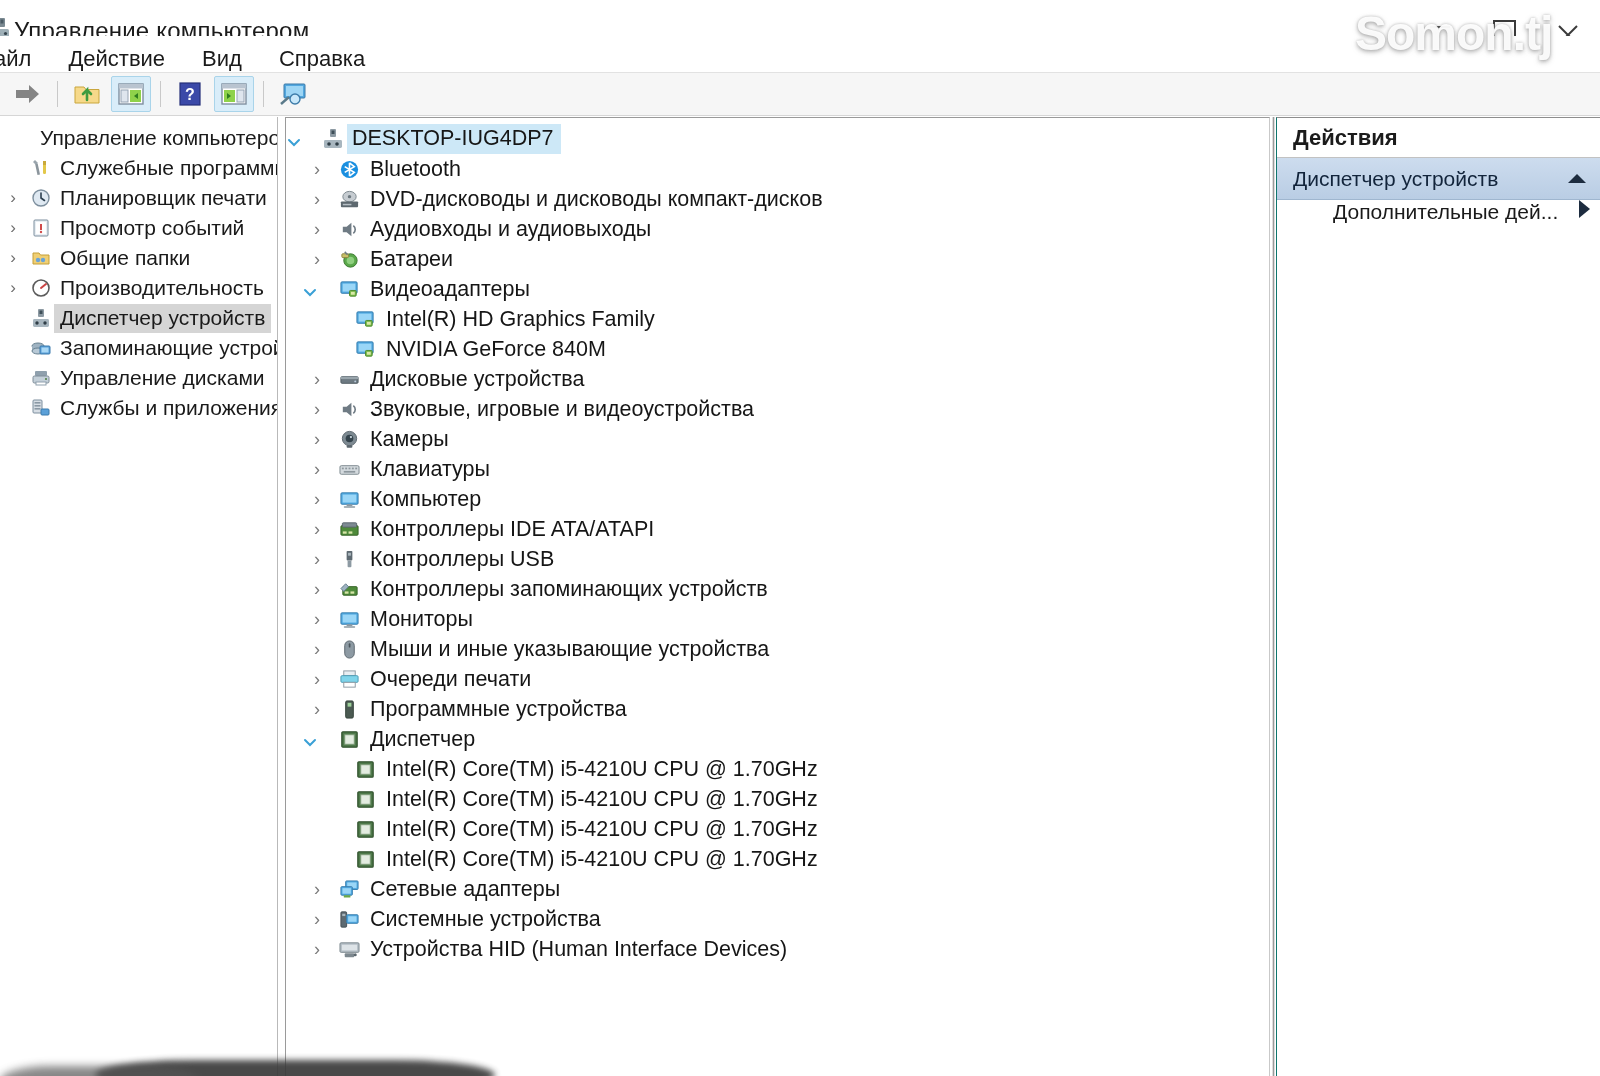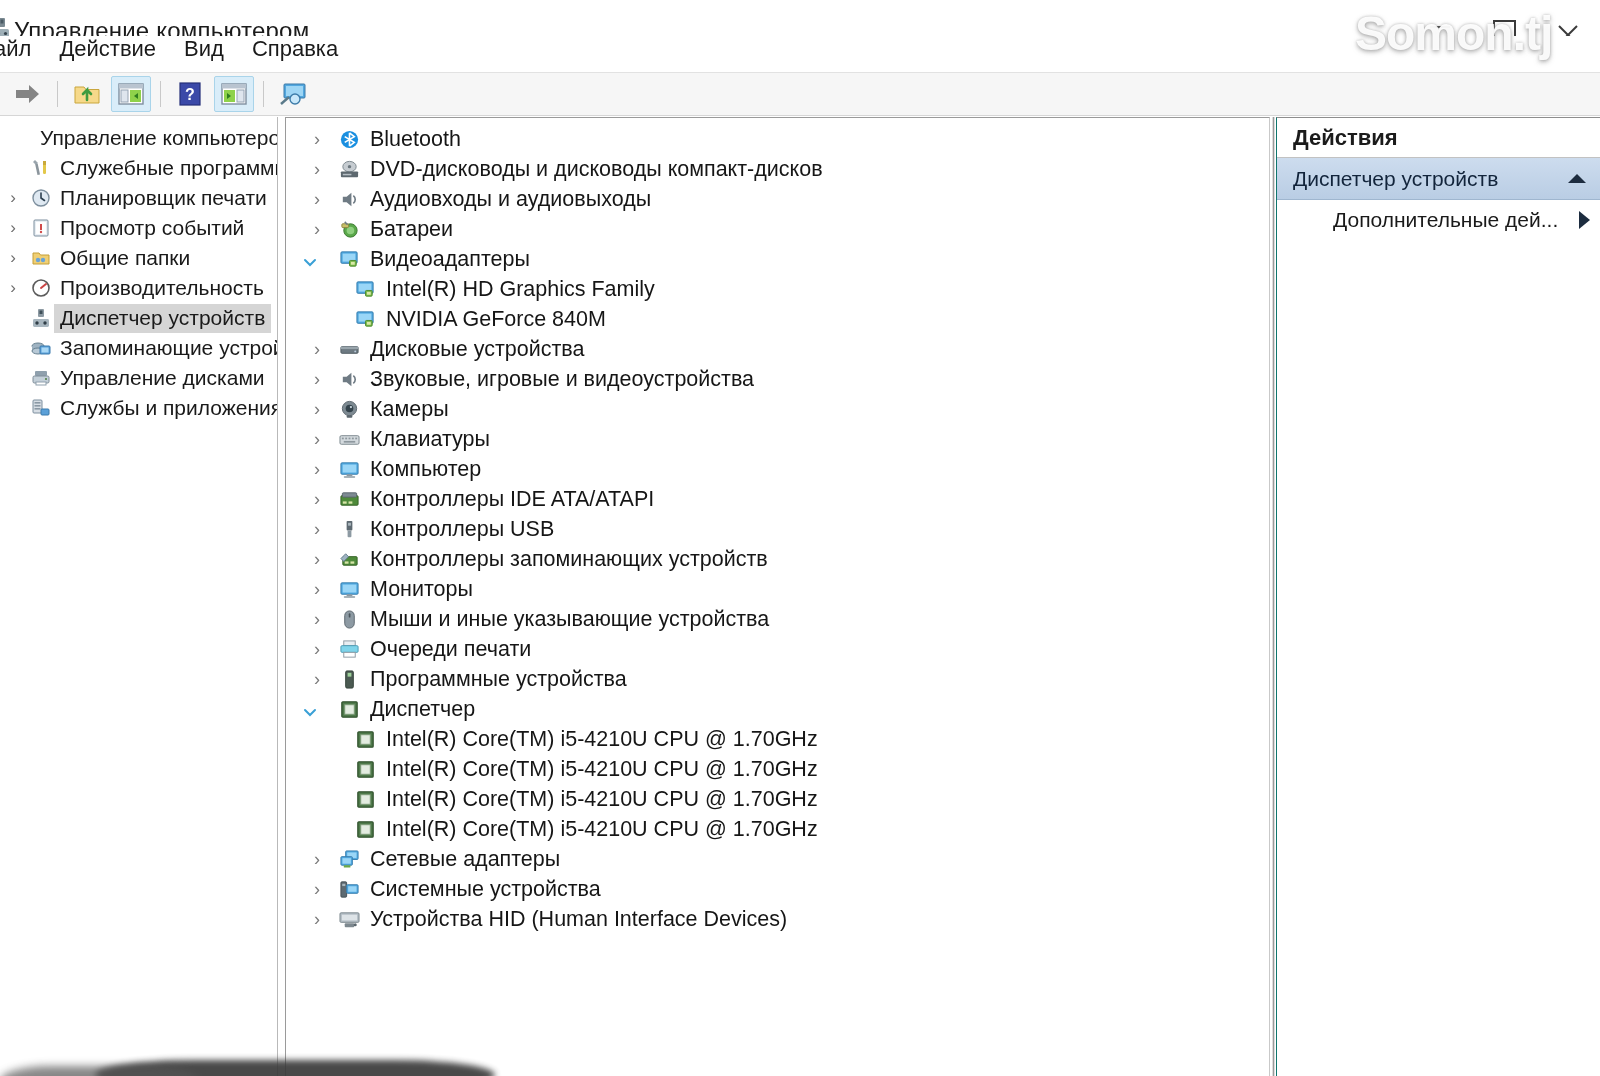--- a/index.html
+++ b/index.html
@@ -54,21 +54,21 @@
     font-size: 48px; font-weight: bold;
     color: rgba(255,255,255,0.93);
     text-shadow: 0 2px 5px rgba(120,120,120,0.55), 0 0 3px rgba(160,160,160,.6);
     letter-spacing: -1px; pointer-events: none; z-index: 40; text-align: center;
   }
 
   
   .menubar {
     position: absolute; left: 0; top: 36px; width: 1600px; height: 36px;
     background: #ffffff;
-    display: flex; align-items: flex-start;
+    display: flex; align-items: flex-end; gap: 9px;
   }
   .menu-item {
     font-size: 22px; color: #1a1a1a; padding: 0 14px; white-space: nowrap;
   }
   .menu-item:first-child { padding-left: 0; margin-left: -6px; }
 
   
   .toolbar {
     position: absolute; left: 0; top: 72px; width: 1600px; height: 44px;
     background: #f6f6f6;
@@ -158,21 +158,21 @@
     background: #ffffff; border-bottom: 1px solid #c2c2c2;
   }
   .act-section {
     height: 42px; display: flex; align-items: center; justify-content: space-between;
     padding: 0 14px 0 16px;
     background: linear-gradient(to bottom, #cddcee 0%, #b9cde4 100%);
     border-bottom: 1px solid #9fb6cf;
     font-size: 21px; color: #12243b;
   }
   .act-item {
-    height: 40px; display: flex; align-items: center; justify-content: space-between;
+    height: 40px; display: flex; align-items: flex-start; justify-content: space-between;
     padding: 0 10px 0 56px; font-size: 21px; color: #1a1a1a;
   }
   .caret-up {
     width: 0; height: 0; border-left: 9px solid transparent;
     border-right: 9px solid transparent; border-bottom: 9px solid #1d2c3f;
   }
   .arrow-right {
     width: 0; height: 0; border-top: 9px solid transparent;
     border-bottom: 9px solid transparent; border-left: 11px solid #1d2c3f;
   }
@@ -408,20 +408,37 @@
           </span>
           <span class="ltext">Службы и приложения</span>
         </div>
 
       </div>
     </div>
 
     <div class="pane-mid">
       <div class="mtree">
 
+        <div class="mrow selected">
+          <span class="mchev open">
+            <svg viewBox="0 0 16 16" width="16" height="16" style="margin-top:6px">
+              <path d="M3 6 l5 5 5 -5" stroke="#3aa0d6" stroke-width="2" fill="none" stroke-linecap="round"></path>
+            </svg>
+          </span>
+          <span class="micon">
+            <svg viewBox="0 0 22 22" width="22" height="22">
+              <rect x="8" y="1" width="6" height="8" rx="1" fill="#8d9aa3"></rect>
+              <rect x="9.5" y="2.5" width="3" height="3.5" fill="#3f4f59"></rect>
+              <rect x="2" y="12" width="18" height="8" rx="1.4" fill="#a8b6bf"></rect>
+              <circle cx="7" cy="16" r="1.8" fill="#2f3d46"></circle>
+              <circle cx="15" cy="16" r="1.8" fill="#2f3d46"></circle>
+            </svg>
+          </span>
+          <span class="mtext">DESKTOP-IUG4DP7</span>
+        </div>
 
         <div class="mrow indent1">
           <span class="mchev">›</span>
           <span class="micon">
             <svg viewBox="0 0 22 22" width="21" height="21">
               <circle cx="11" cy="11" r="9" fill="#1a8fe0"></circle>
               <path d="M11 4 v14 M11 4 l5 4 -10 6 M11 18 l5 -4 -10 -6" stroke="#ffffff" stroke-width="1.7" fill="none"></path>
             </svg>
           </span>
           <span class="mtext">Bluetooth</span>

